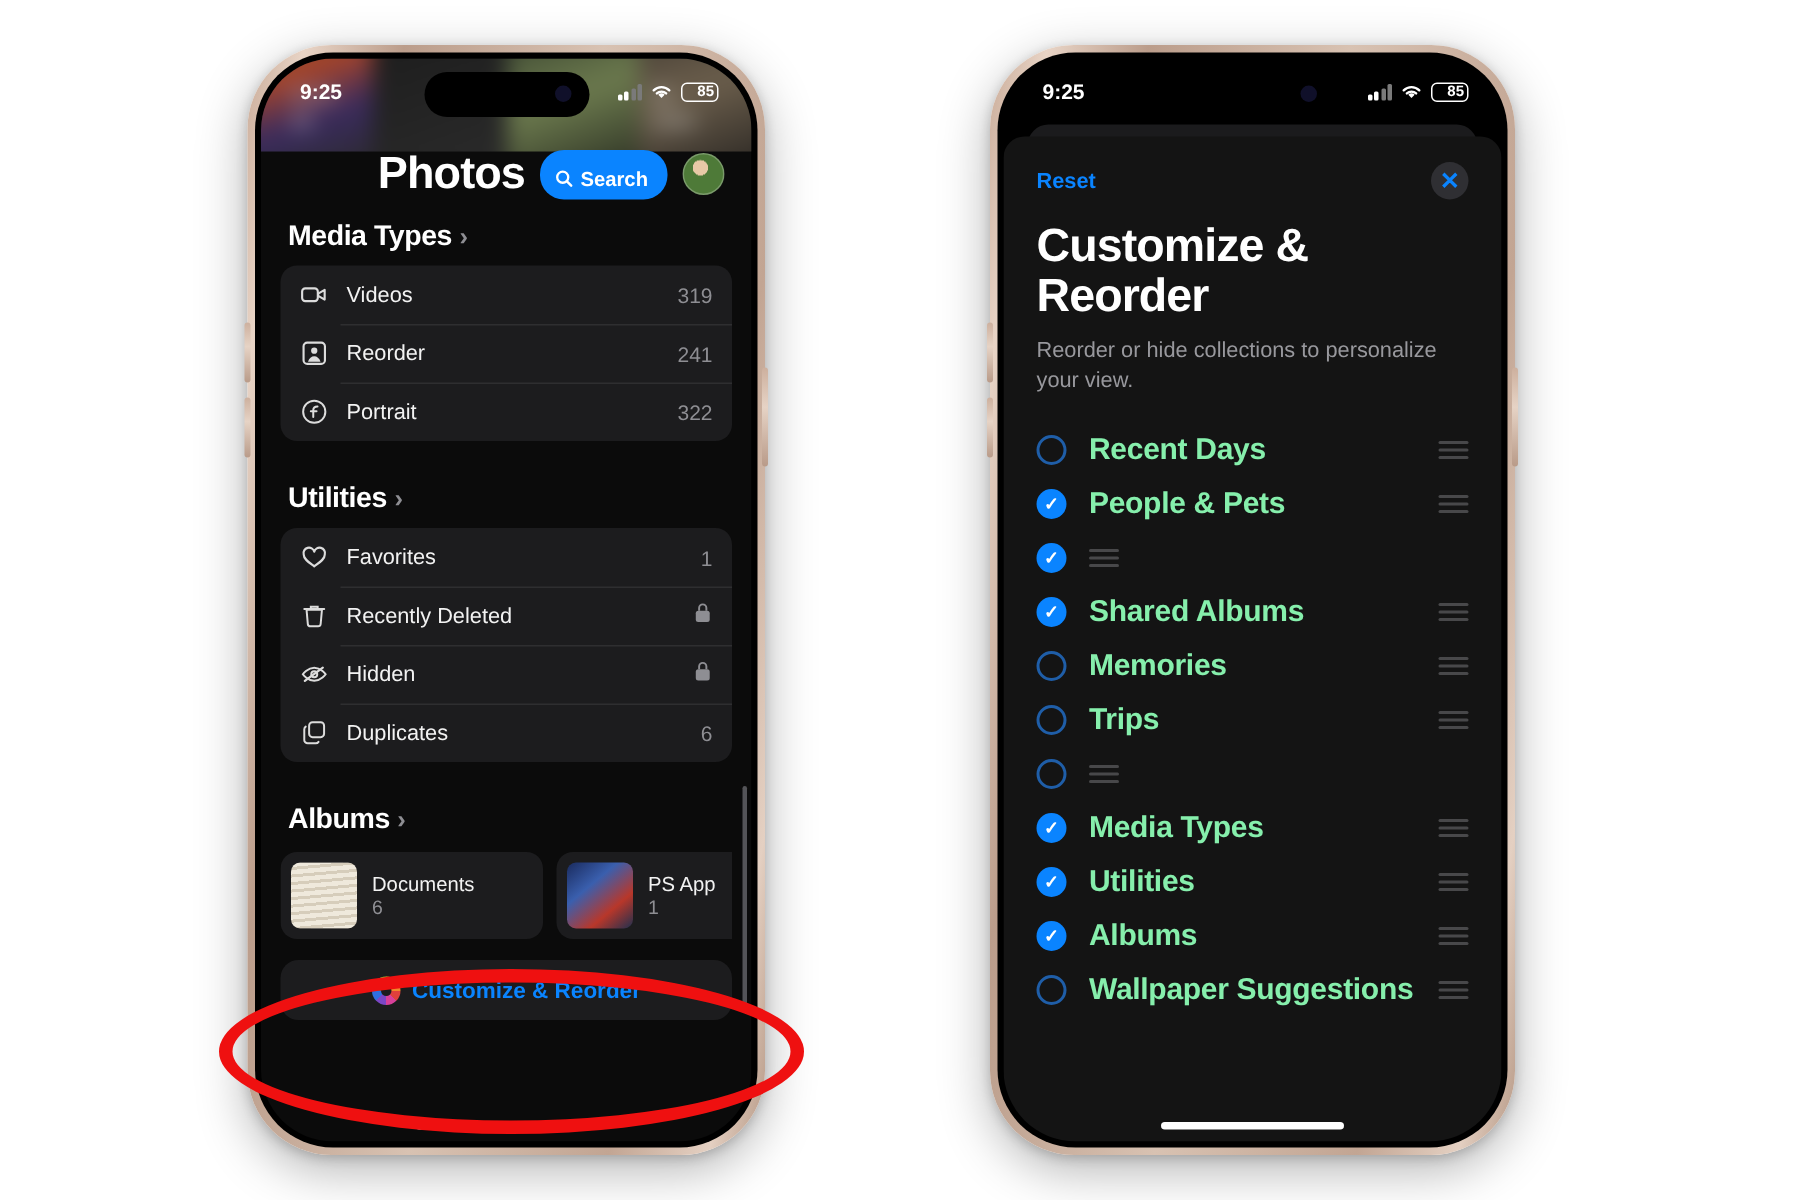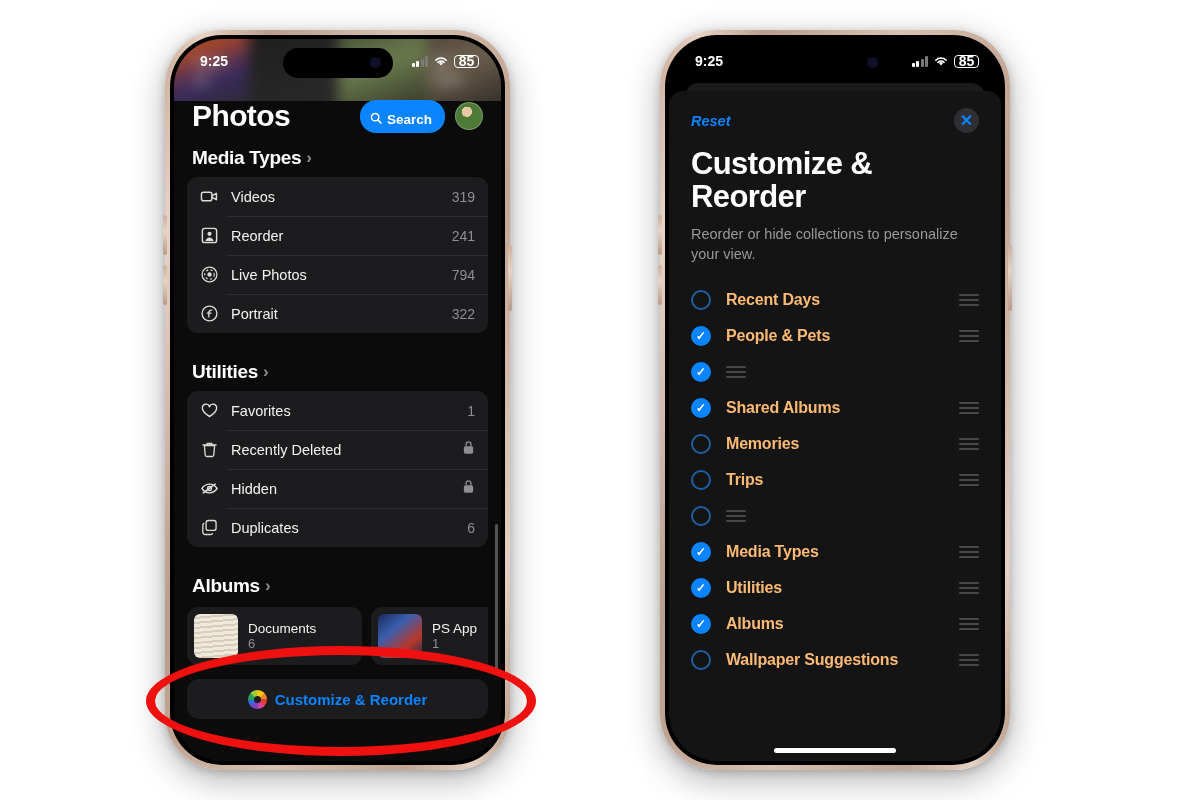--- a/index.html
+++ b/index.html
@@ -39,21 +39,21 @@
     padding: 0 22px 0 26px;
     color: #fff; font-size: 14px; font-weight: bold; z-index: 6;
   }
   .sb-right { display: flex; align-items: center; gap: 5px; }
   .sig { display: flex; align-items: flex-end; gap: 1.5px; height: 11px; }
   .sig i { width: 3px; background: #fff; border-radius: 1px; display:block; }
   .sig i:nth-child(1){height:4px}.sig i:nth-child(2){height:6px}
   .sig i:nth-child(3){height:8px;background:#7a7a7a}.sig i:nth-child(4){height:11px;background:#7a7a7a}
   .batt {
     border: 1.3px solid #fff; border-radius: 4px; min-width: 25px; height: 13px;
-    font-size: 14px; line-height: 11px; text-align: center; color: #fff;
+    font-size: 10px; line-height: 11px; text-align: right; color: #fff;
     font-weight: bold; padding: 0 2px;
   }
   .island {
     position: absolute; top: 9px; left: 50%; transform: translateX(-50%);
     width: 110px; height: 30px; background: #000; border-radius: 18px; z-index: 7;
   }
   .island .lens { position:absolute; right:12px; top:9px; width:11px;height:11px;border-radius:50%;background:#10102a; }
   .home-indicator {
     position: absolute; bottom: 8px; left: 50%; transform: translateX(-50%);
     width: 122px; height: 5px; border-radius: 3px; background: #fff; z-index: 8;
@@ -69,23 +69,23 @@
   .bk span { flex:1; position:relative; }
   .bk .t1 { background: linear-gradient(160deg,#7c4a2a,#a8452a 30%,#3a2b5e 60%,#2a2a2a); }
   .bk .t2 { background: linear-gradient(160deg,#1d1d1d,#2b2b2b); }
   .bk .t3 { background: linear-gradient(160deg,#3f4a33,#6c7a4e 45%,#2a2f22); }
   .bk .t4 { background: linear-gradient(160deg,#4a4237,#6b5e4c 40%,#262320); }
   .bk .lbl { position:absolute; color:rgba(255,255,255,.55); font-weight:bold; font-size:13px; }
   .app-title-row {
     position: absolute; top: 56px; left: 0; right: 0; height: 42px;
     display:flex; align-items:center; padding: 0 18px; gap:10px;
   }
-  .app-title { color:#fff; font-size:30px; font-weight:bold; letter-spacing:-.6px; flex:1; }
+  .app-title { color:#fff; font-size:30px; font-weight:bold; letter-spacing:-.6px; flex:1;text-align:right; }
   .search-pill {
-    display:flex; align-items:flex-start; gap:5px;
+    display:flex; align-items:center; gap:5px;
     background:#0a84ff; color:#fff; font-size:13.5px; font-weight:bold;
     padding: 12px 13px 6px 10px; border-radius: 16px;
   }
   .avatar {
     width:28px;height:28px;border-radius:50%;
     background: radial-gradient(circle at 42% 34%, #e8c9a6 0 22%, #4e7a38 23% 100%);
     border:1px solid rgba(255,255,255,.25);
   }
   .scroll-area {
     position:absolute; top: 100px; left:0; right:0; bottom:0;
@@ -142,33 +142,33 @@
   .under-card {
     position:absolute; top:44px; left:16px; right:16px; height:40px;
     background:#1b1b1d; border-radius:14px;
   }
   .sheet {
     position:absolute; top:52px; left:0; right:0; bottom:0;
     background:#141414; border-radius:14px 14px 0 0;
     padding: 0 22px;
   }
   .sheet-top { display:flex; align-items:center; justify-content:space-between; padding-top:17px; }
-  .reset-btn { color:#0a84ff; font-size:14.5px; font-weight:bold;font-style:italic; }
+  .reset-btn { color:#0a84ff; font-size:14.5px; font-weight:bold; }
   .close-btn {
     width:25px;height:25px;border-radius:50%;background:#2f2f33;
     display:flex;align-items:center;justify-content:center;color:#0a84ff;font-size:16px;font-weight:bold;
   }
   .sheet-title { color:#fff; font-size:31px; font-weight:bold; line-height:1.08; margin-top:14px; letter-spacing:-.6px; }
   .sheet-sub { color:#98989d; font-size:14.5px; line-height:1.35; margin-top:11px; }
   .clist { margin-top:18px; }
   .crow { display:flex; align-items:center; gap:15px; height:36px; }
   .cbox { width:20px;height:20px;border-radius:50%;flex-shrink:0; }
   .cbox.off { border:2px solid #1f5ea8; }
   .cbox.on  { background:#0a84ff; display:flex; align-items:center; justify-content:center; color:#fff; font-size:12px; font-weight:bold; }
-  .clabel { flex:1; color:#fdba74; font-size:16px; font-weight:bold; letter-spacing:-.2px; }
+  .clabel { flex:1; color:#86efac; font-size:20px; font-weight:bold; letter-spacing:-.2px; }
   .grip { width:20px; display:flex; flex-direction:column; gap:3px; }
   .grip i { display:block; height:2px; background:#48484a; border-radius:1px; }
 
   
   .annot-ellipse {
     position:absolute; border:9px solid #ef1010; border-radius:50%;
     pointer-events:none; z-index:50;
   }
 </style>
 </head>
@@ -258,31 +258,20 @@
                     <circle cx="10" cy="8.2" r="2.2" fill="currentColor"></circle>
                     <path d="M5.6 16c.8-2.6 2.5-3.9 4.4-3.9s3.6 1.3 4.4 3.9z" fill="currentColor"></path>
                   </svg>
               </span>
               <span class="nm">Reorder</span>
               <span class="ct">241</span>
             </div>
             <div class="row">
               <span class="ic">
                 <svg width="19" height="19" viewBox="0 0 20 20">
-                    <circle cx="10" cy="10" r="2.3" fill="currentColor"></circle>
-                    <circle cx="10" cy="10" r="5" stroke="currentColor" stroke-width="1.2" fill="none" stroke-dasharray="2.4 2.4"></circle>
-                    <circle cx="10" cy="10" r="7.8" stroke="currentColor" stroke-width="1.3" fill="none"></circle>
-                  </svg>
-              </span>
-              <span class="nm">Live Photos</span>
-              <span class="ct">794</span>
-            </div>
-            <div class="row">
-              <span class="ic">
-                <svg width="19" height="19" viewBox="0 0 20 20">
                     <circle cx="10" cy="10" r="7.8" stroke="currentColor" stroke-width="1.4" fill="none"></circle>
                     <path d="M12.3 6.4c-2 0-3 1-3 2.6v4.6M7.6 9.6h4" stroke="currentColor" stroke-width="1.4" fill="none" stroke-linecap="round"></path>
                   </svg>
               </span>
               <span class="nm">Portrait</span>
               <span class="ct">322</span>
             </div>
           </div>
 
           <div class="sec-head" style="margin-top:20px;">

